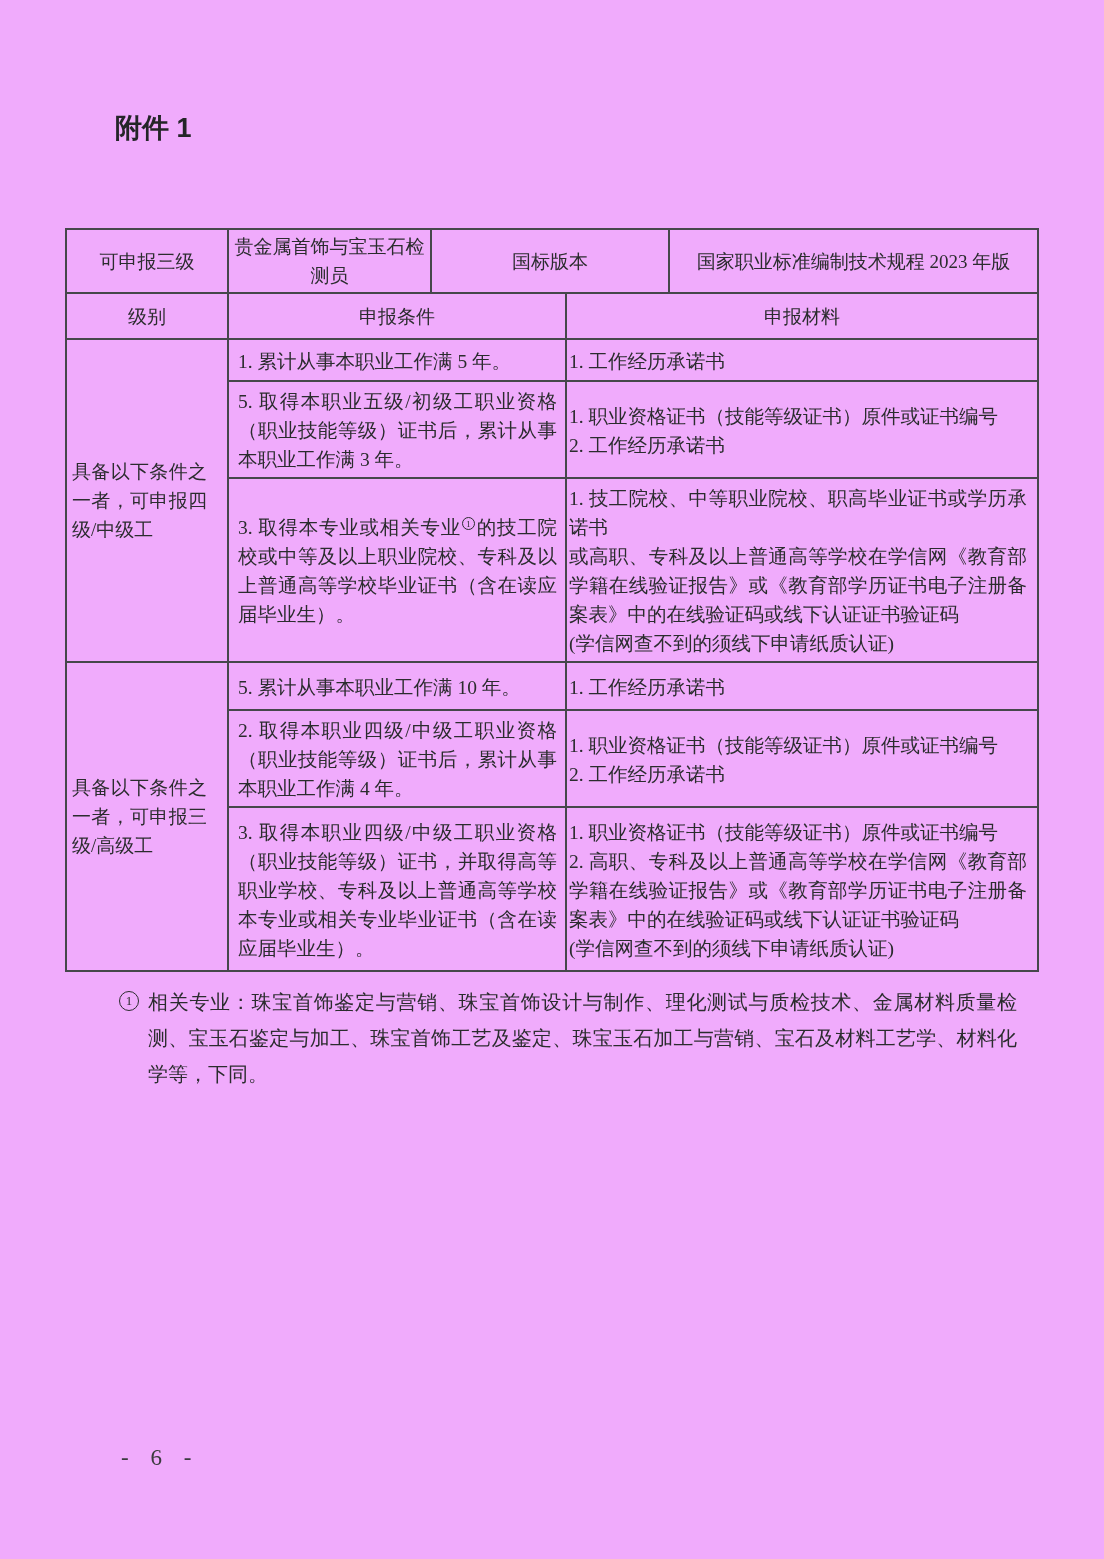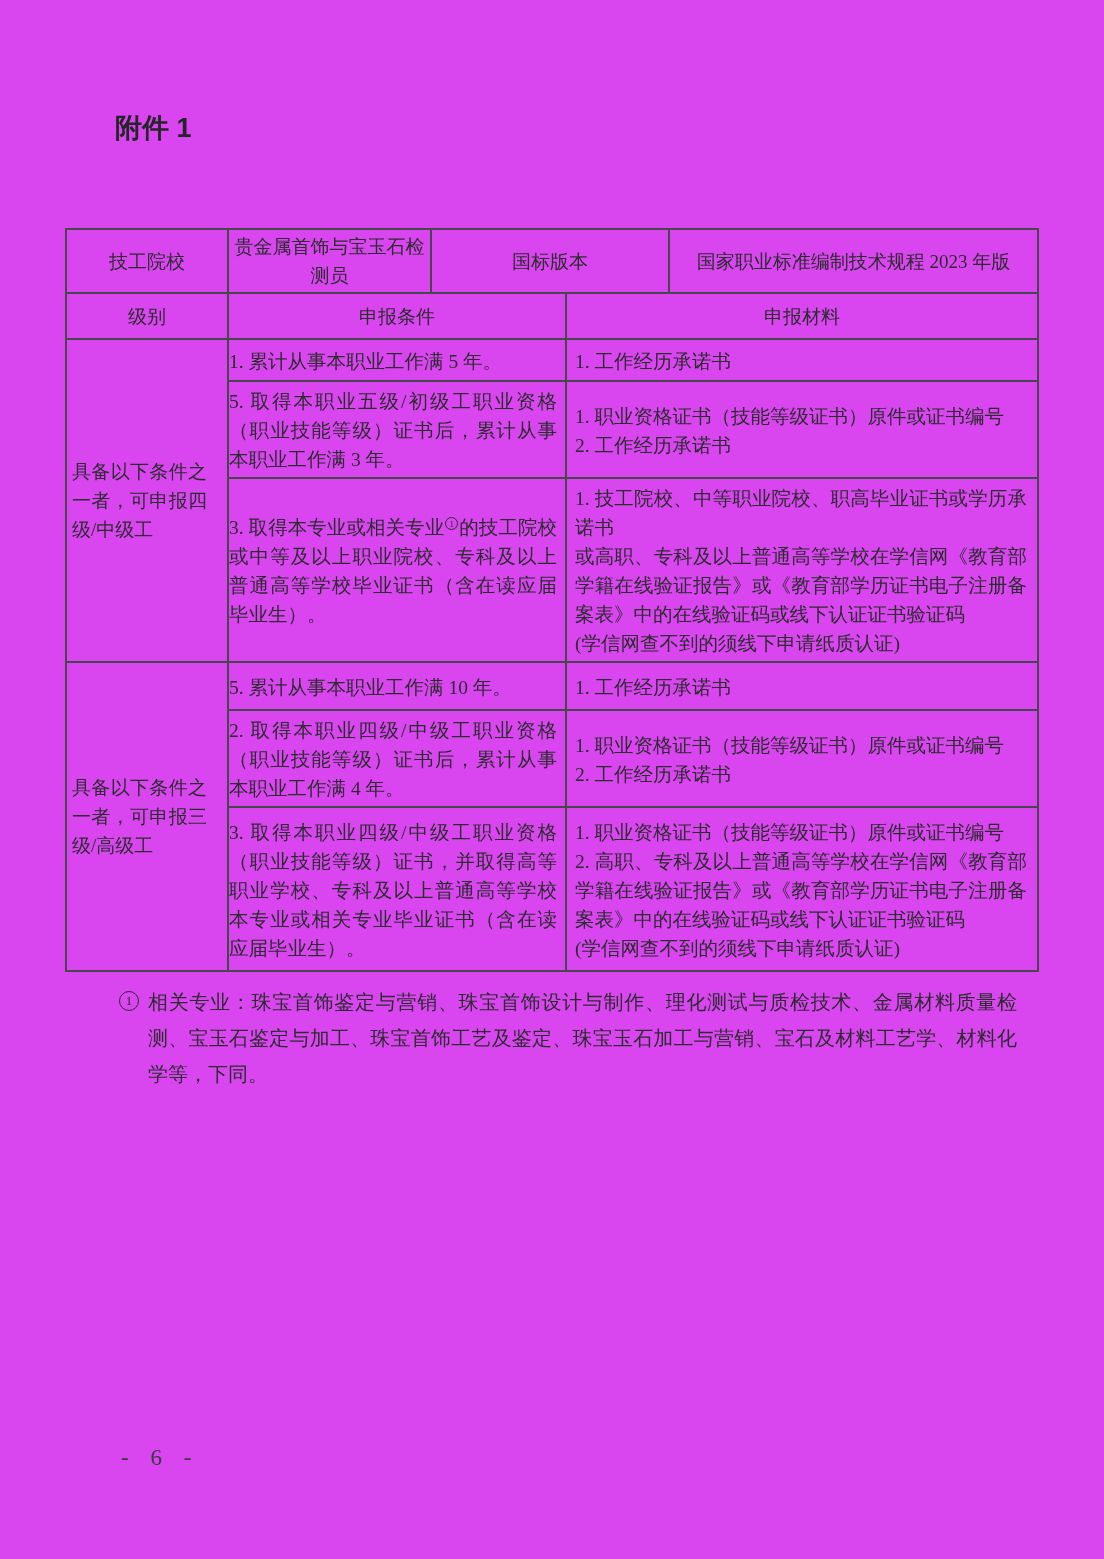--- a/index.html
+++ b/index.html
@@ -1,21 +1,21 @@
 <!DOCTYPE html>
 <html><head>
 <meta charset="utf-8">
 <style>
   * { margin: 0; padding: 0; box-sizing: border-box; }
   html, body { background: #f9fafb; }
   .page {
     position: relative;
     width: 1104px;
     height: 1559px;
-    background: #d946ef;
+    background: #f0abfc;
     color: #2b2c2e;
     font-family: "Liberation Serif", "DejaVu Serif", serif;
     overflow: hidden;
   }
   .attachment-label {
     position: absolute;
     left: 115px;
     top: 110px;
     font-family: "Liberation Sans", "DejaVu Sans", sans-serif;
     font-weight: 600;
@@ -57,26 +57,26 @@
   }
   td.level-cell {
     text-align: justify;
     padding: 4px 20px 4px 5px;
     font-size: 19px;
     vertical-align: middle;
   }
   td.cond-cell {
     text-align: justify;
     vertical-align: top;
-    padding: 5px 8px 3px 0;
+    padding: 5px 8px 3px 9px;
   }
   td.mat-cell {
     text-align: justify;
     vertical-align: top;
-    padding: 5px 10px 3px 8px;
+    padding: 5px 10px 3px 2px;
     white-space: pre-line;
   }
   .sup-circle {
     display: inline-block;
     width: 13px;
     height: 13px;
     line-height: 12px;
     border: 1px solid #2b2c2e;
     border-radius: 50%;
     text-align: center;
@@ -131,21 +131,21 @@
   <table class="main-table">
     <colgroup>
       <col style="width:162px">
       <col style="width:203px">
       <col style="width:135px">
       <col style="width:103px">
       <col style="width:369px">
     </colgroup>
     <tbody>
       <tr style="height:63px">
-        <td class="hcell">技工院校</td>
+        <td class="hcell">可申报三级</td>
         <td class="hcell">贵金属首饰与宝玉石检测员</td>
         <td class="hcell" colspan="2">国标版本</td>
         <td class="hcell">国家职业标准编制技术规程 2023 年版</td>
       </tr>
       <tr style="height:46px">
         <td class="hcell">级别</td>
         <td class="hcell" colspan="2">申报条件</td>
         <td class="hcell" colspan="2">申报材料</td>
       </tr>
 

